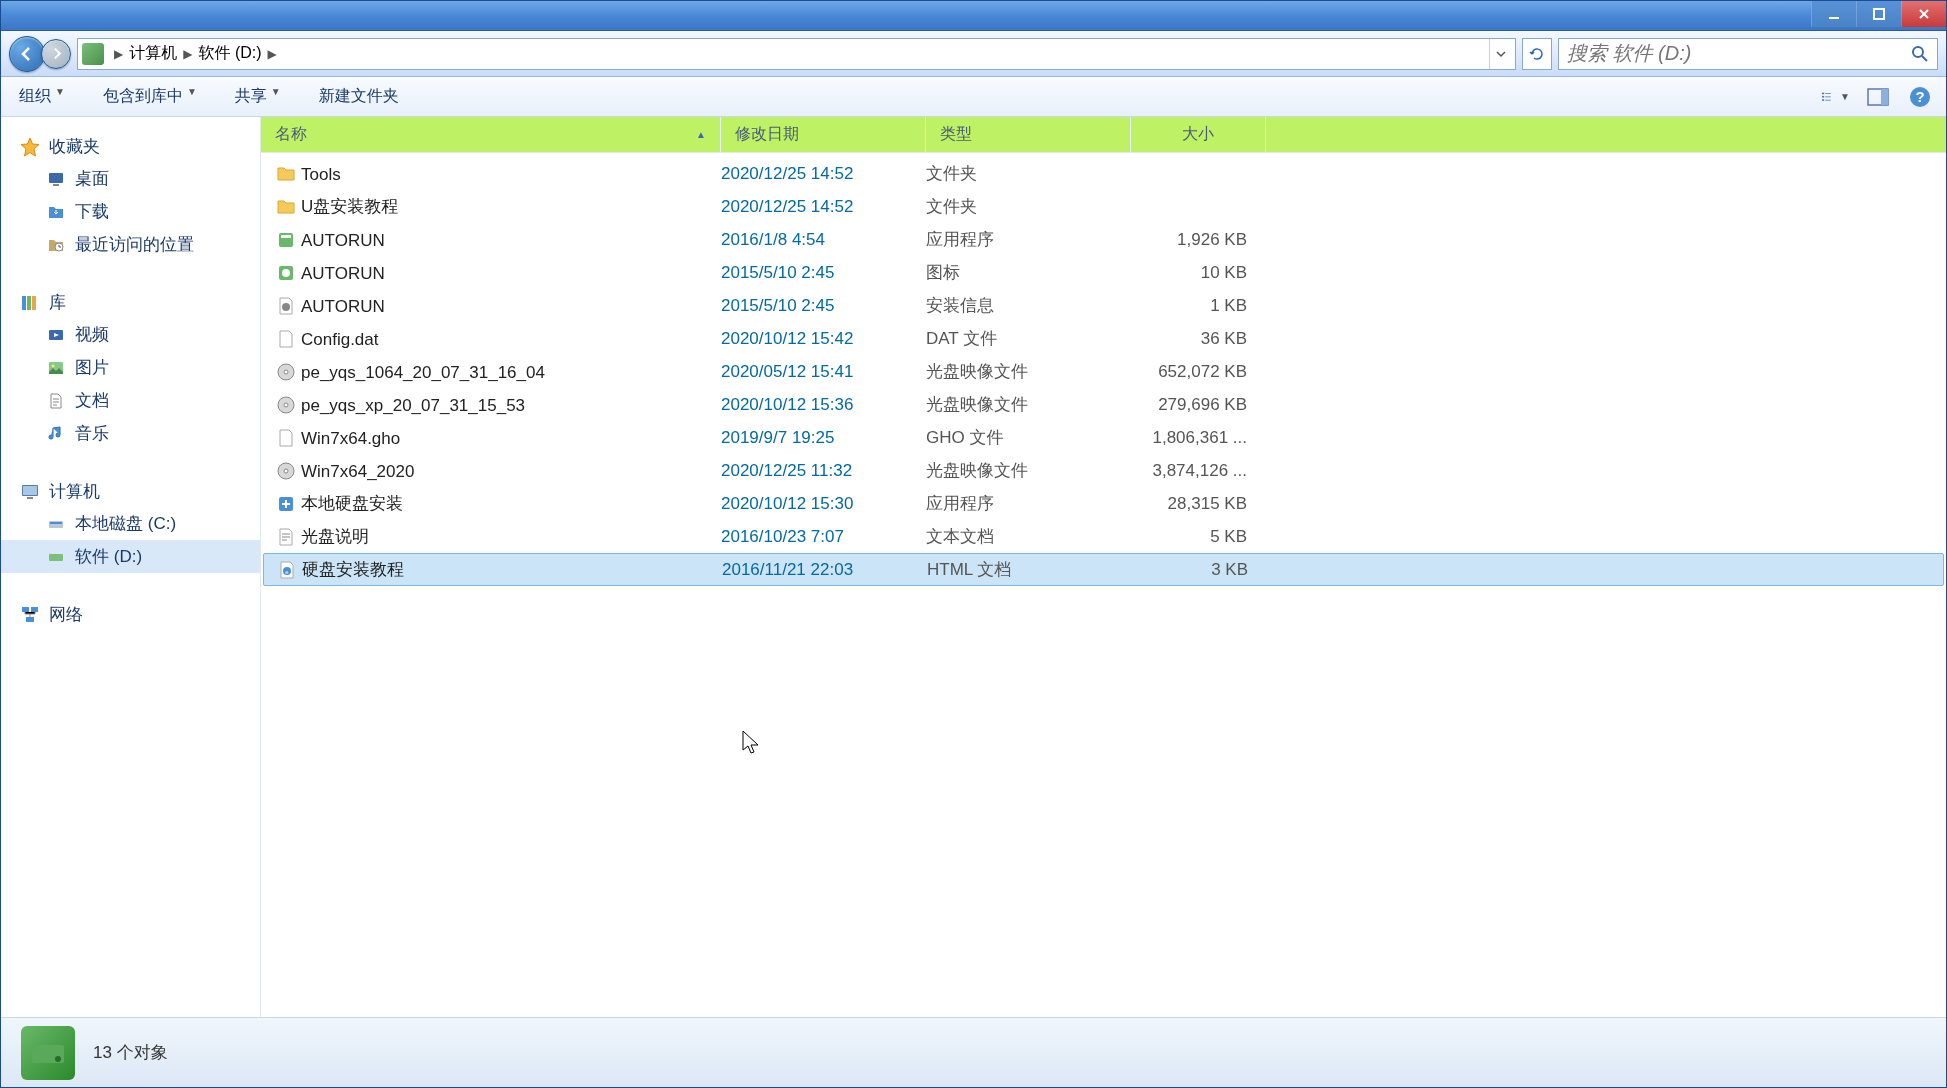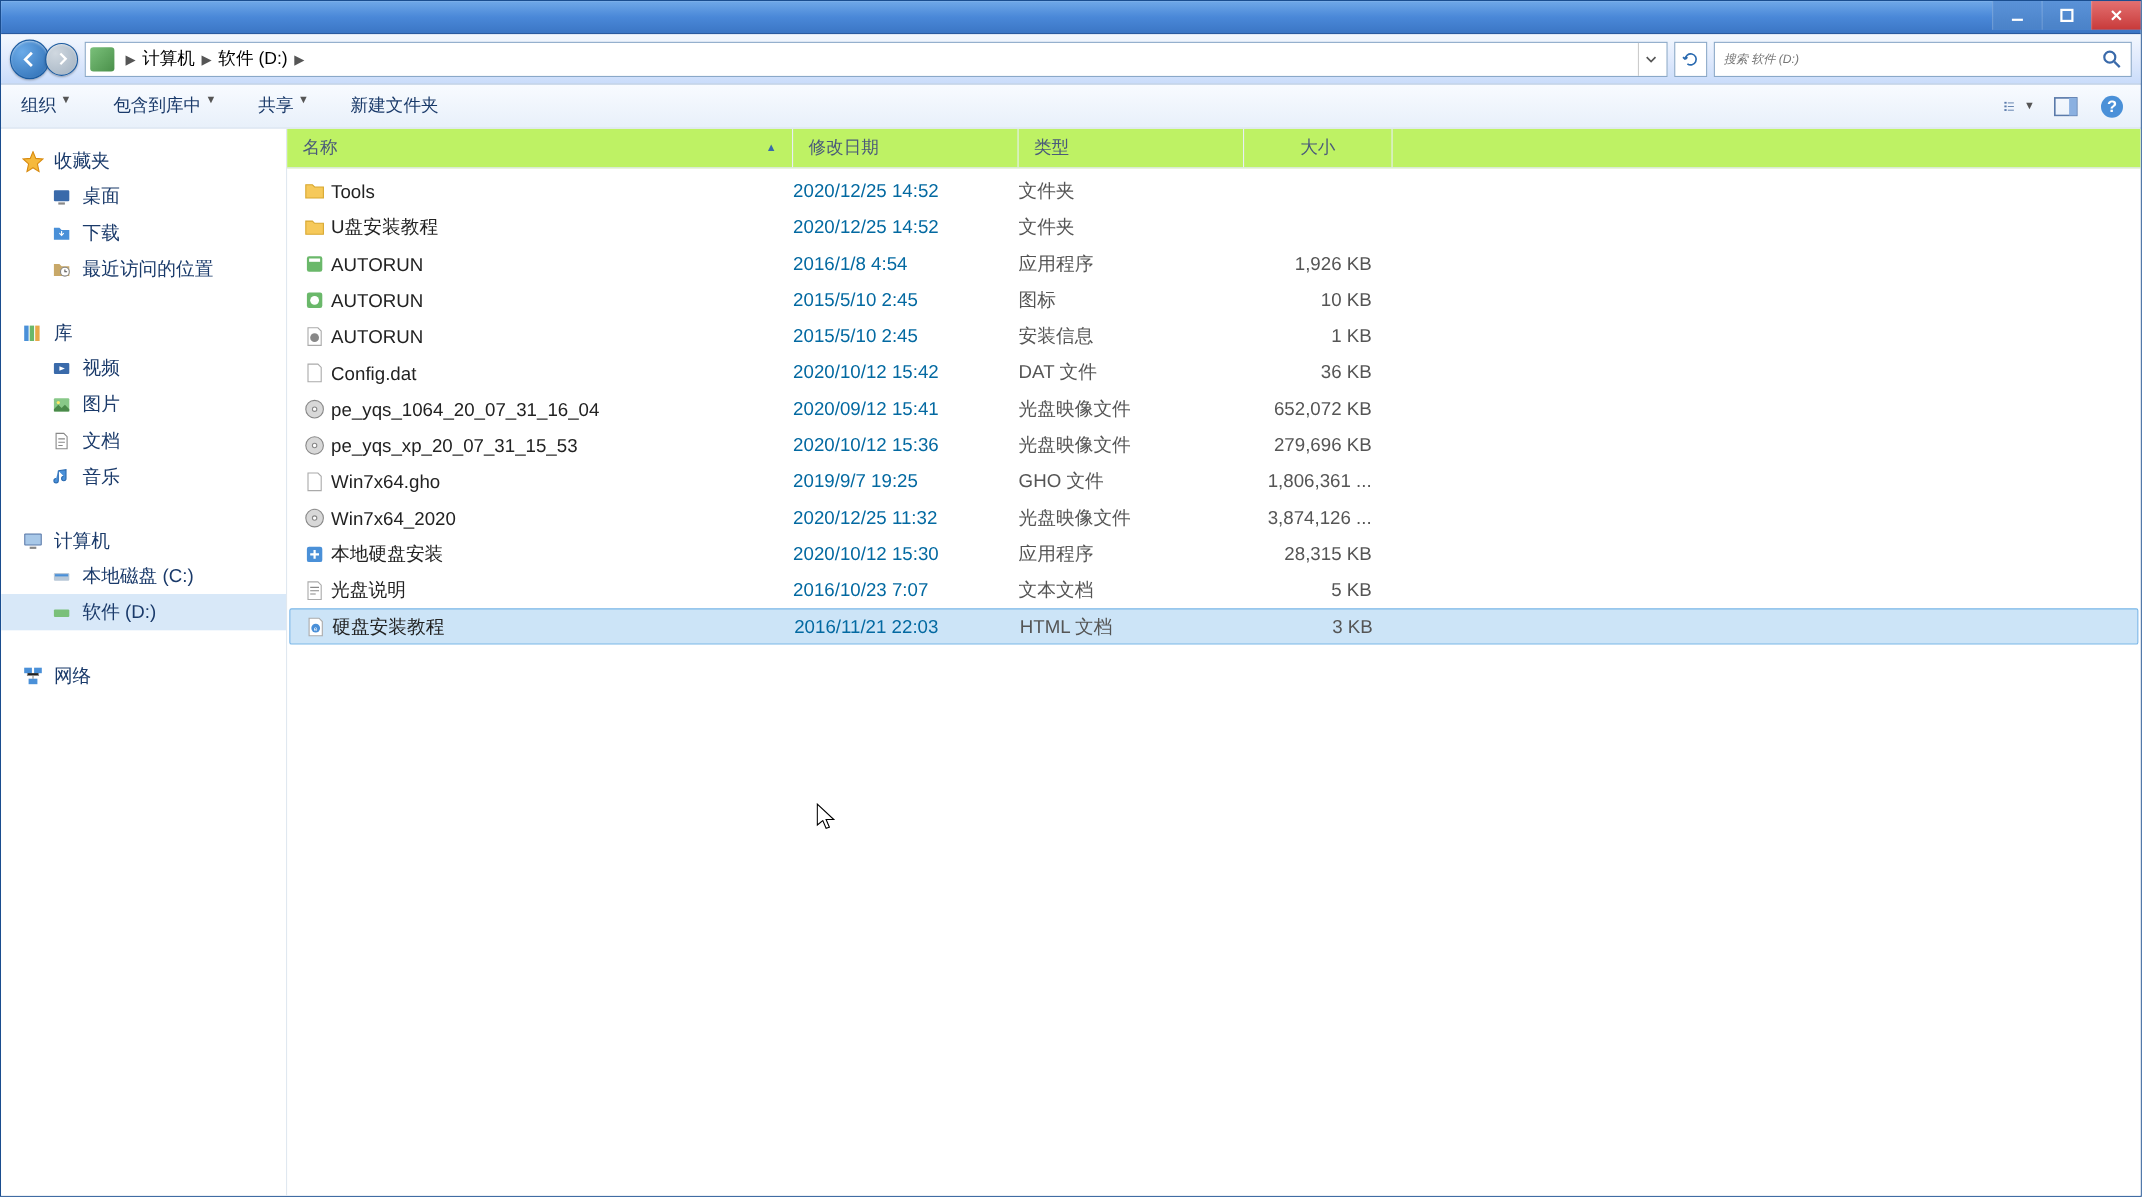--- a/index.html
+++ b/index.html
@@ -22,21 +22,21 @@
 .nav-arrow { width: 36px; height: 36px; border-radius: 50%; background: radial-gradient(circle at 30% 30%, #6aaae8, #2a6ab0); border: 1px solid #1a5a9f; display: flex; align-items: center; justify-content: center; cursor: pointer; box-shadow: inset 0 1px 2px rgba(255,255,255,.5), 0 1px 2px rgba(0,0,0,.3); }
 .nav-arrow.fwd { width: 30px; height: 30px; margin-left: -4px; background: radial-gradient(circle at 30% 30%, #d0d8e0, #a0b0c0); }
 .nav-arrow svg { width: 16px; height: 16px; fill: #fff; }
 .nav-arrow.fwd svg { width: 13px; height: 13px; }
 .address-bar { flex: 1; height: 32px; background: #fff; border: 1px solid #8aa8c8; display: flex; align-items: center; padding: 0 4px; font-size: 16px; }
 .addr-icon { width: 22px; height: 22px; background: linear-gradient(135deg,#7ac07a,#4a904a); border-radius: 3px; margin-right: 4px; }
 .addr-sep { margin: 0 6px; color: #555; font-size: 12px; }
 .addr-dropdown { width: 22px; height: 30px; border-left: 1px solid #ccc; display:flex;align-items:center;justify-content:center;cursor:pointer; }
 .refresh-btn { width: 30px; height: 32px; background: #fff; border: 1px solid #8aa8c8; display:flex;align-items:center;justify-content:center;cursor:pointer; }
 .search-box { width: 380px; height: 32px; background: #fff; border: 1px solid #8aa8c8; display: flex; align-items: center; padding: 0 8px; }
-.search-box input { flex: 1; border: none; outline: none; font-size: 11px; font-style: italic; color: #8b5cf6; background: transparent; }
+.search-box input { flex: 1; border: none; outline: none; font-size: 20px; font-style: italic; color: #8b5cf6; background: transparent; }
 .search-icon { width: 18px; height: 18px; }
 
 
 .toolbar { height: 40px; background: linear-gradient(to bottom,#f8fbff,#e8f0fa); border-bottom: 1px solid #c8d8e8; display: flex; align-items: center; padding: 0 12px; gap: 26px; font-size: 16px; color: #1a3a6a; }
 .toolbar-item { display: flex; gap: 4px; cursor: pointer; padding: 4px 6px; }
 .dropdown-caret { font-size: 10px; color: #555; }
 .toolbar-right { margin-left: auto; display: flex; gap: 14px; align-items: center; }
 .toolbar-right .btn-ico { width: 28px; height: 28px; display:flex;align-items:center;justify-content:center;cursor:pointer; }
 
 
@@ -423,21 +423,21 @@
           <div class="file-row">
             <div class="fc-name">
               <span class="file-ico">
                 <svg width="20" height="20" viewBox="0 0 20 20">
                   <circle cx="10" cy="10" r="8" fill="#d8d8d8" stroke="#888"></circle>
                   <circle cx="10" cy="10" r="2" fill="#fff" stroke="#888"></circle>
                 </svg>
               </span>
               <span>pe_yqs_1064_20_07_31_16_04</span>
             </div>
-            <div class="fc-date">2020/09/12 15:41</div>
+            <div class="fc-date">2020/05/12 15:41</div>
             <div class="fc-type">光盘映像文件</div>
             <div class="fc-size">652,072 KB</div>
           </div>
           <div class="file-row">
             <div class="fc-name">
               <span class="file-ico">
                 <svg width="20" height="20" viewBox="0 0 20 20">
                   <circle cx="10" cy="10" r="8" fill="#d8d8d8" stroke="#888"></circle>
                   <circle cx="10" cy="10" r="2" fill="#fff" stroke="#888"></circle>
                 </svg>
@@ -515,18 +515,27 @@
               <span>硬盘安装教程</span>
             </div>
             <div class="fc-date">2016/11/21 22:03</div>
             <div class="fc-type">HTML 文档</div>
             <div class="fc-size">3 KB</div>
           </div>
         </div>
     </div>
   </div>
 
+  <div class="statusbar">
+    <div class="status-ico">
+      <svg width="40" height="40" viewBox="0 0 40 40">
+          <rect x="4" y="12" width="32" height="18" fill="#5aa85a" rx="2"></rect>
+          <circle cx="30" cy="26" r="3" fill="#2a6a2a"></circle>
+        </svg>
+    </div>
+    <span>13 个对象</span>
+  </div>
 
 </div>
 
 <svg class="cursor" width="20" height="28" viewBox="0 0 20 28">
   <path d="M1 1 L1 20 L6 16 L9 23 L12 22 L9 15 L16 15 Z" fill="#fff" stroke="#000" stroke-width="1"></path>
 </svg>
 
 </body></html>

